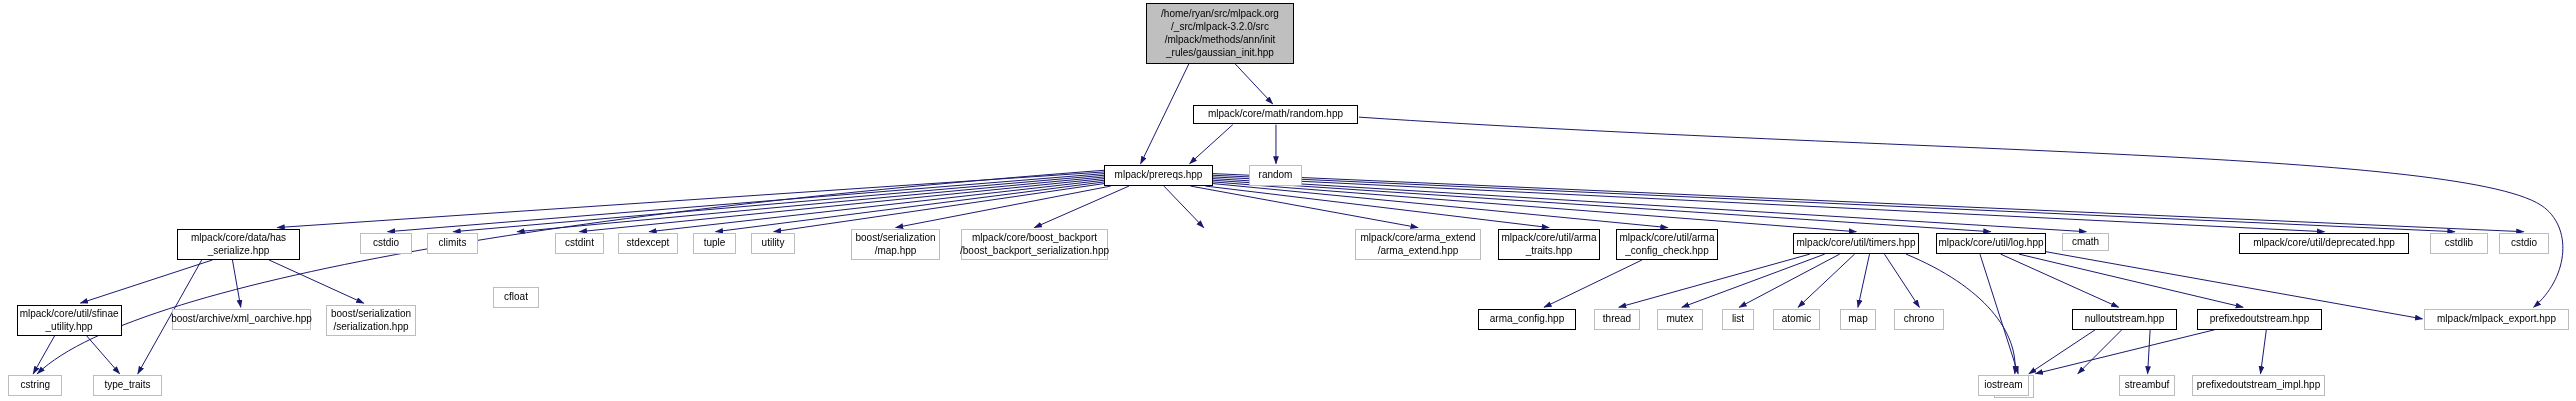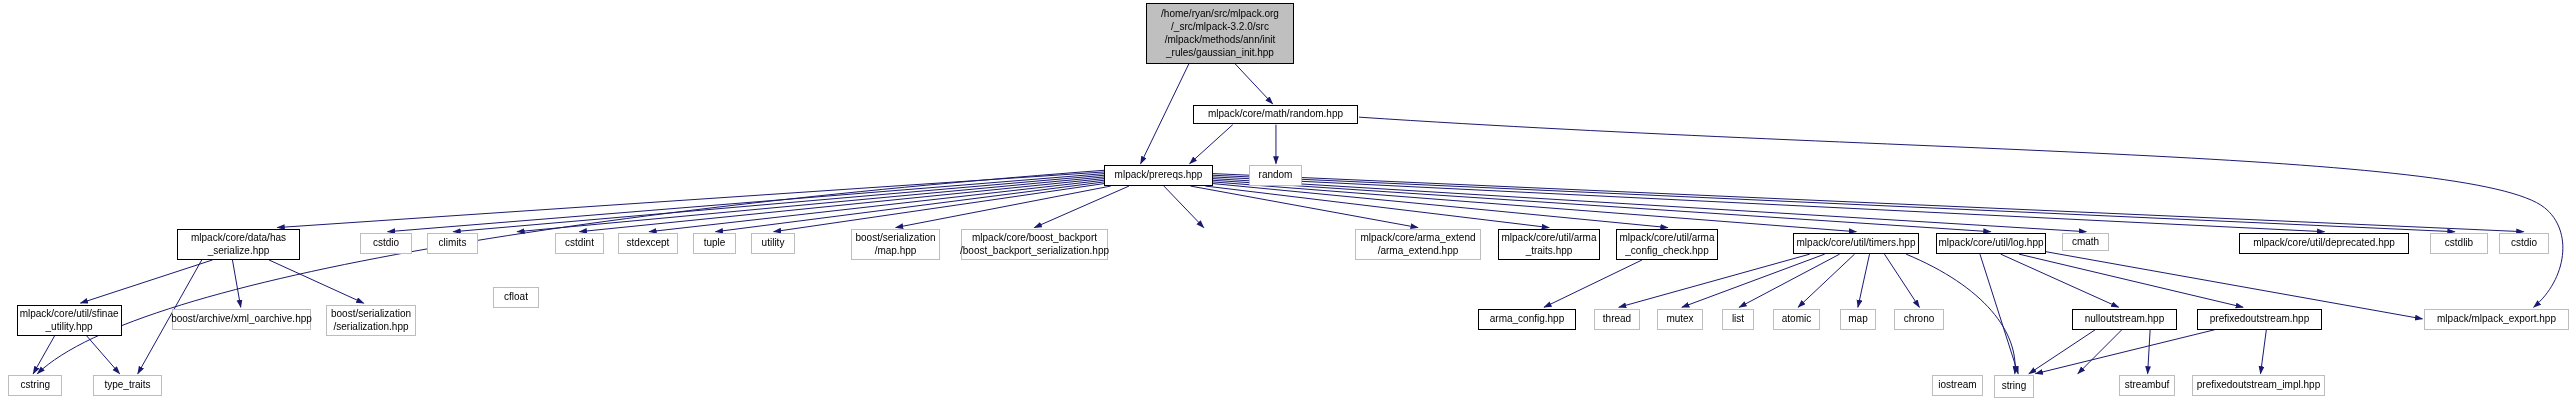--- a/index.html
+++ b/index.html
@@ -134,17 +134,17 @@
     <div class="node external" style="left: 1722px; top: 309px; width: 32px; height: 21px;">list</div>
     <div class="node external" style="left: 1773px; top: 309px; width: 47px; height: 21px;">atomic</div>
     <div class="node external" style="left: 1840px; top: 309px; width: 36px; height: 21px;">map</div>
     <div class="node external" style="left: 1894px; top: 309px; width: 50px; height: 21px;">chrono</div>
     <div class="node internal" style="left: 2072px; top: 309px; width: 105px; height: 21px;">nulloutstream.hpp</div>
     <div class="node internal" style="left: 2197px; top: 309px; width: 125px; height: 21px;">prefixedoutstream.hpp</div>
     <div class="node external" style="left: 2424px; top: 309px; width: 145px; height: 21px;">mlpack/mlpack_export.hpp</div>
     <div class="node external" style="left: 8.3px; top: 375px; width: 54px; height: 21px;">cstring</div>
     <div class="node external" style="left: 93px; top: 375px; width: 69px; height: 21px;">type_traits</div>
     <div class="node external" style="left: 1994px; top: 375px; width: 40px; height: 23px;">string</div>
-    <div class="node external" style="left: 1932px; top: 375px; width: 51px; height: 21px;">iostream</div>
+    <div class="node external" style="left: 1978px; top: 375px; width: 51px; height: 21px;">iostream</div>
     <div class="node external" style="left: 2119px; top: 375px; width: 56px; height: 21px;">streambuf</div>
     <div class="node external" style="left: 2192px; top: 375px; width: 133px; height: 21px;">prefixedoutstream_impl.hpp</div>
   </div>
 
 
 </body></html>

